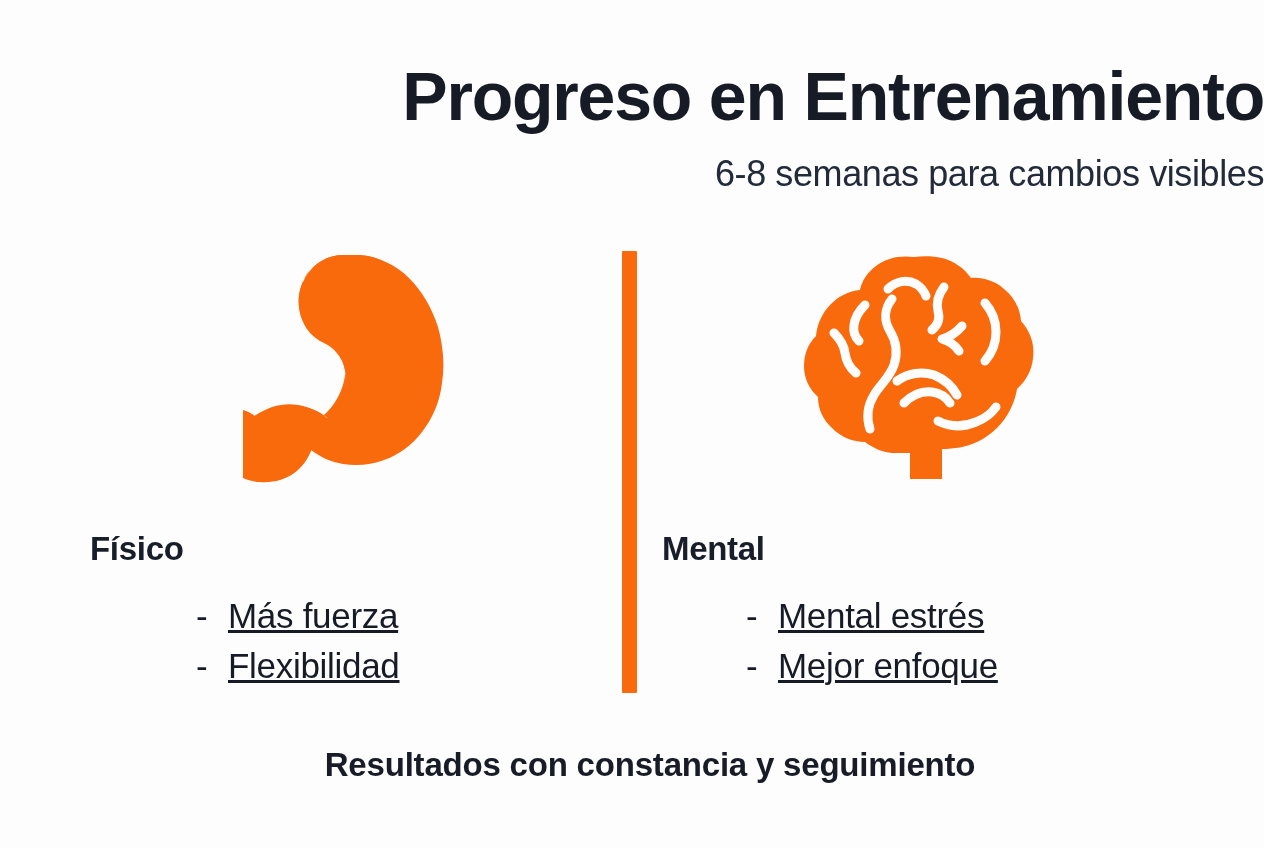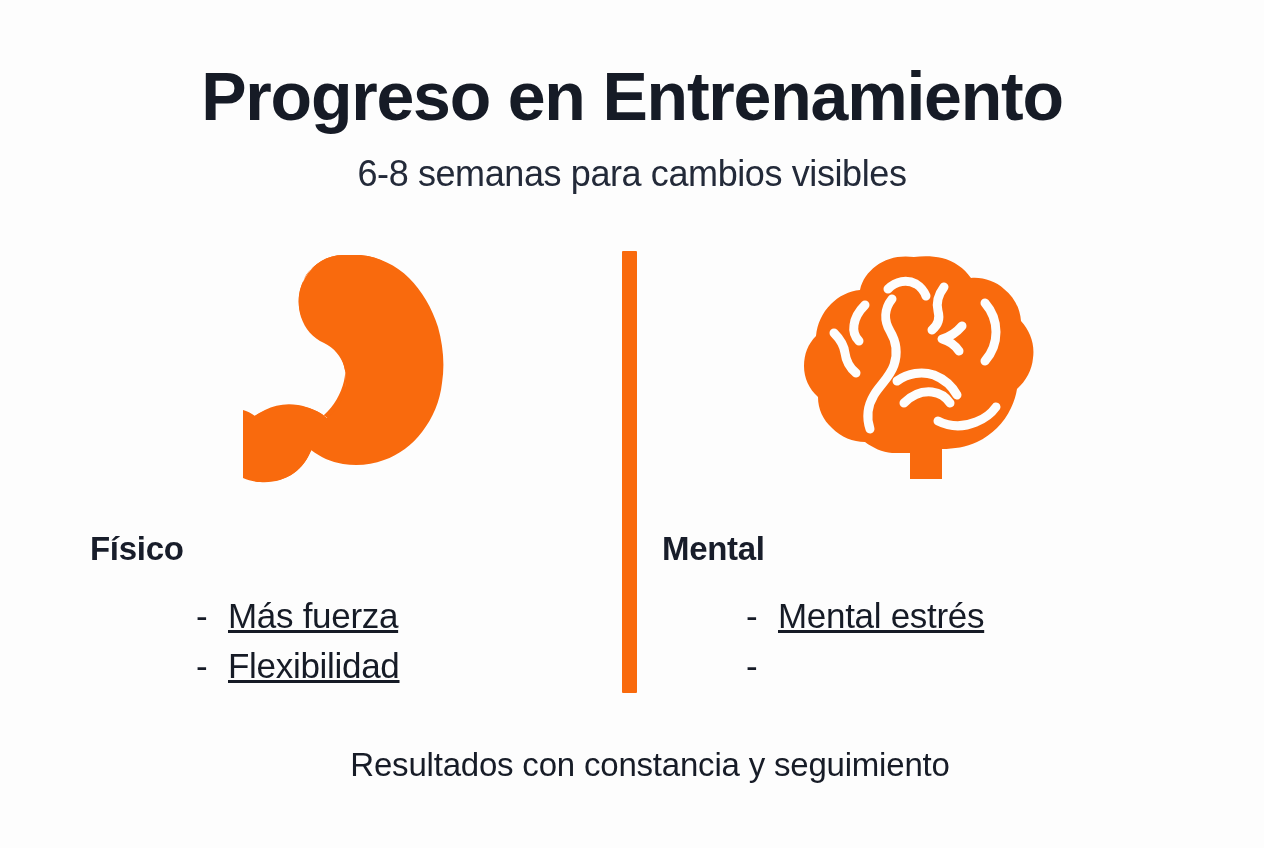--- a/index.html
+++ b/index.html
@@ -23,21 +23,21 @@
     height: 848px;
     background: #fdfdfd;
   }
 
   
   .header {
     position: absolute;
     top: 62px;
     left: 0;
     width: 1264px;
-    text-align: center;
+    text-align: right;
   }
   .title {
     font-family: "Liberation Sans", sans-serif;
     font-size: 68px;
     font-weight: 700;
     color: #161b26;
     letter-spacing: -1.2px;
     line-height: 1.0;
     margin: 0;
     white-space: nowrap;
@@ -132,21 +132,21 @@
   .footer {
     position: absolute;
     left: 0;
     top: 748px;
     width: 1264px;
     text-align: center;
   }
   .footer-text {
     font-family: "Liberation Sans", sans-serif;
     font-size: 33px;
-    font-weight: 400;
+    font-weight: 700;
     color: #171c27;
     letter-spacing: -0.2px;
     margin: 0;
     line-height: 1;
     white-space: nowrap;
     padding-left: 36px;
   }
 </style>
 </head>
 <body style="background: rgb(253, 253, 253);">
@@ -304,20 +304,21 @@
         </svg>
       </div>
       <div class="col-heading">Mental</div>
       <ul class="bullet-list">
         <li>
           <span class="bullet-dash">-</span>
           <span class="bullet-text">Mental estrés</span>
         </li>
         <li>
           <span class="bullet-dash">-</span>
+          <span class="bullet-text">Mejor enfoque</span>
         </li>
       </ul>
     </div>
 
   </div>
 
   <div class="divider" style="background: rgb(249, 106, 13);"></div>
 
   <div class="footer">
     <p class="footer-text">Resultados con constancia y seguimiento</p>

